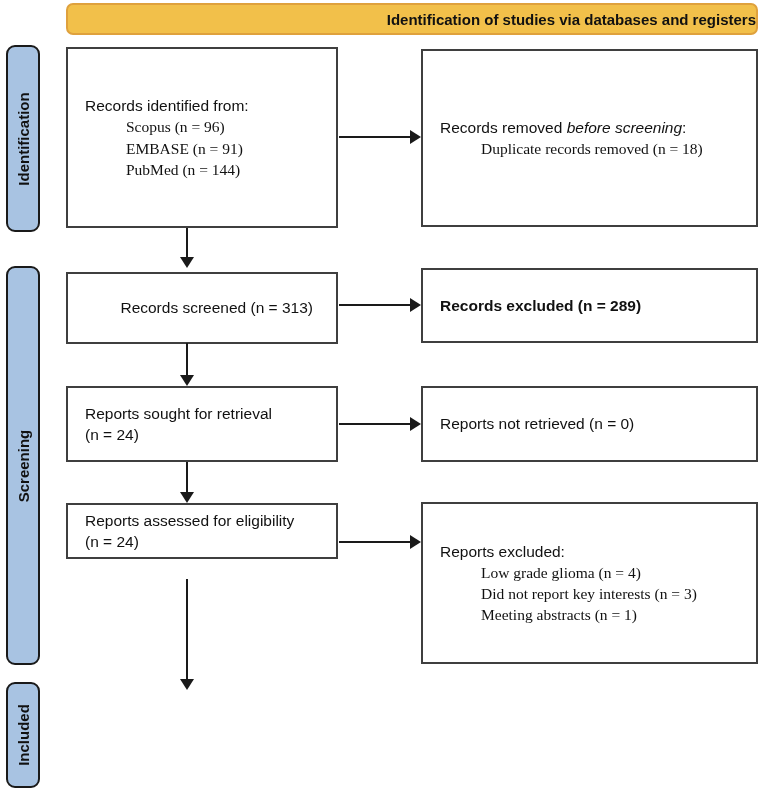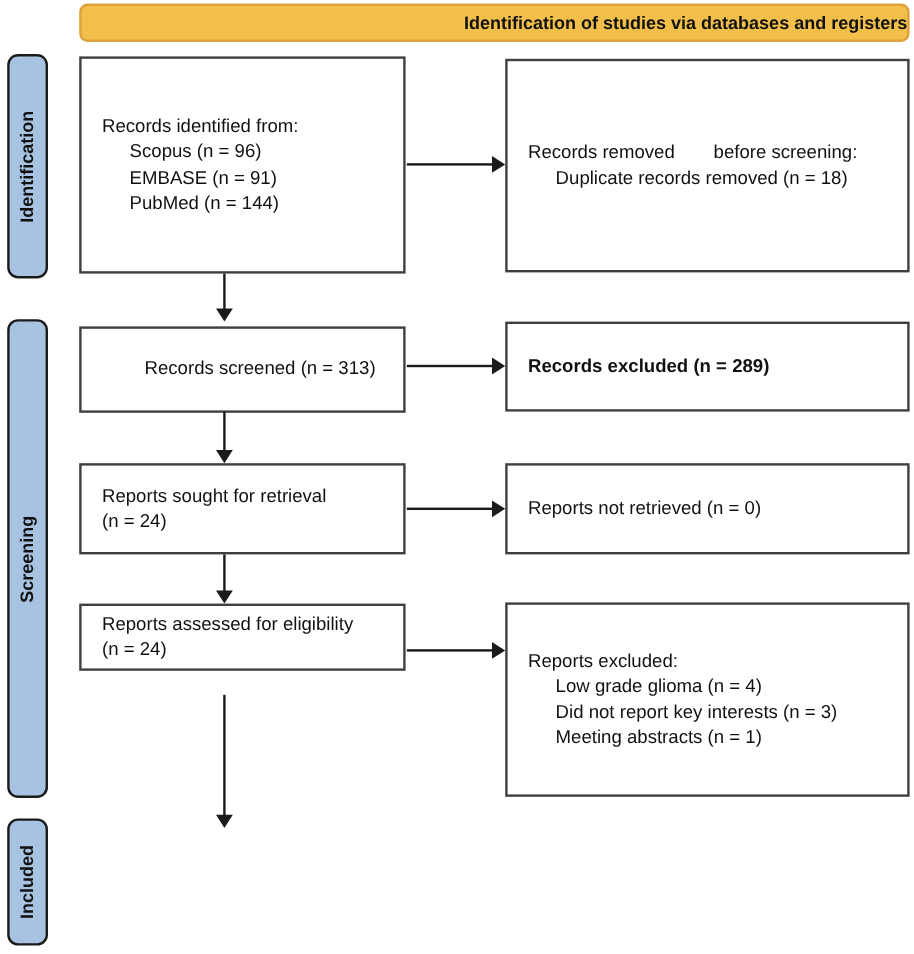--- a/index.html
+++ b/index.html
@@ -48,33 +48,33 @@
 
   
   .box{
     position:absolute;
     background:#ffffff;
     border:2px solid var(--box-border);
     display:flex;flex-direction:column;justify-content:center;
     padding:6px 23px 6px 17px;
     font-size:15.5px;line-height:1.36;
   }
-  .box .indent{margin-left:23px;}
+  .box .indent{margin-left:41px;font-family:Liberation Serif, serif;}
   .col-left{left:66px;width:272px;}
   .col-right{left:421px;width:337px;}
   .b1{top:47px;height:181px;}
   .r1{top:49px;height:178px;}
   .b2{top:272px;height:72px;text-align:right;}
   .r2{top:268px;height:75px;font-weight:bold;}
   .b3{top:386px;height:76px;}
   .r3{top:386px;height:76px;}
   .b4{top:503px;height:56px;}
   .r4{top:502px;height:162px;}
   .b5{top:690px;height:100px;}
-  .italic{margin-left:28px;}
+  .italic{font-style:italic;}
   .box-line{white-space:pre-wrap;}
 
   
   .arrow-v{position:absolute;width:2px;background:var(--arrow);}
   .arrow-v::after{
     content:"";position:absolute;bottom:-10px;left:-6px;
     border-left:7px solid transparent;border-right:7px solid transparent;
     border-top:11px solid var(--arrow);
   }
   .arrow-h{position:absolute;height:2px;background:var(--arrow);}

